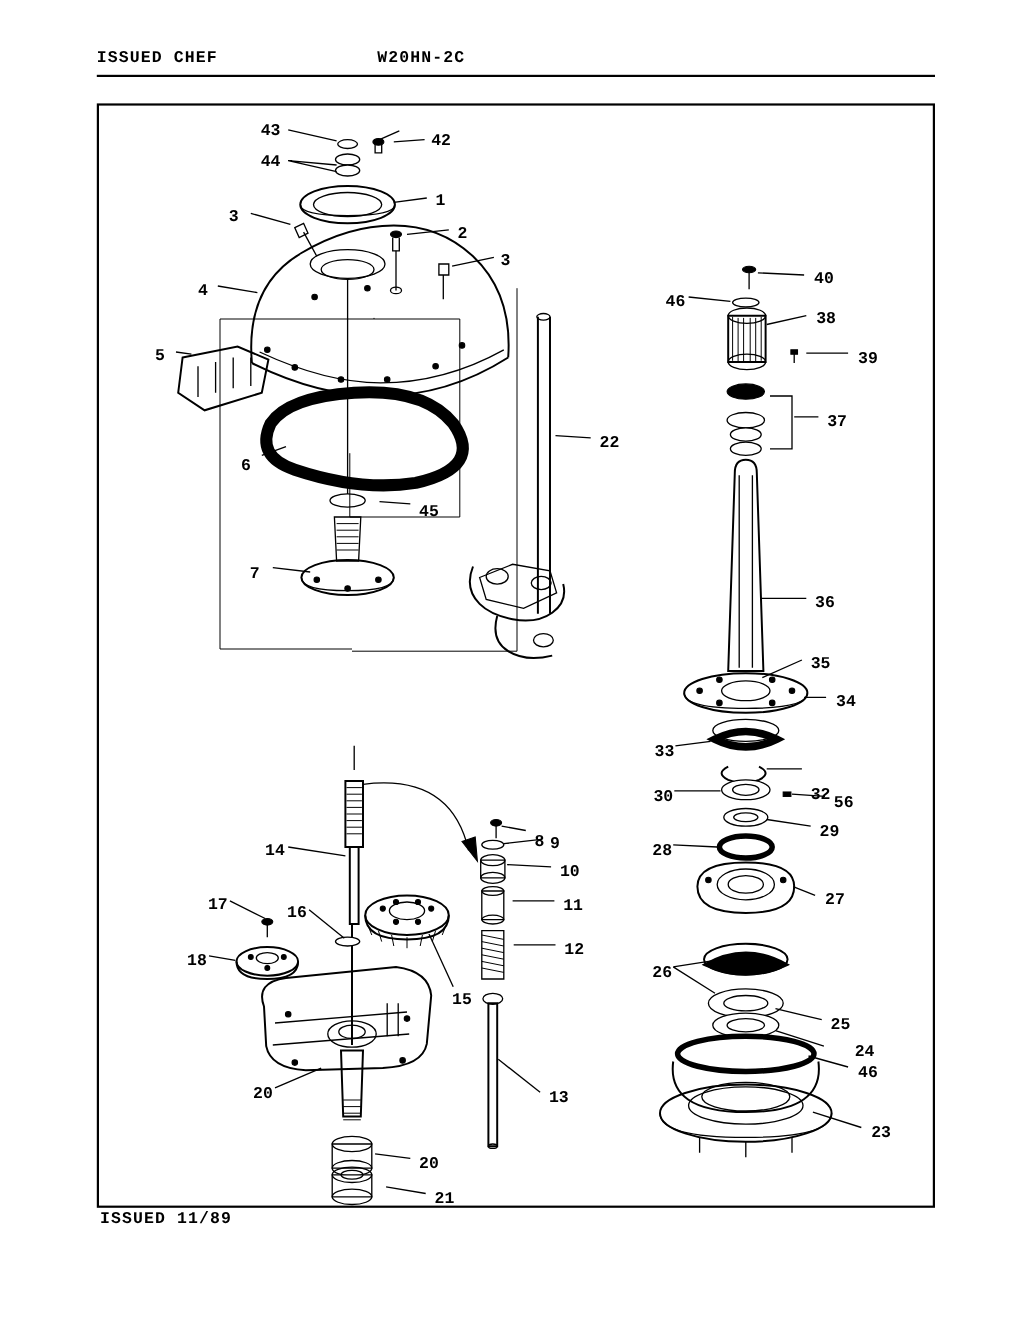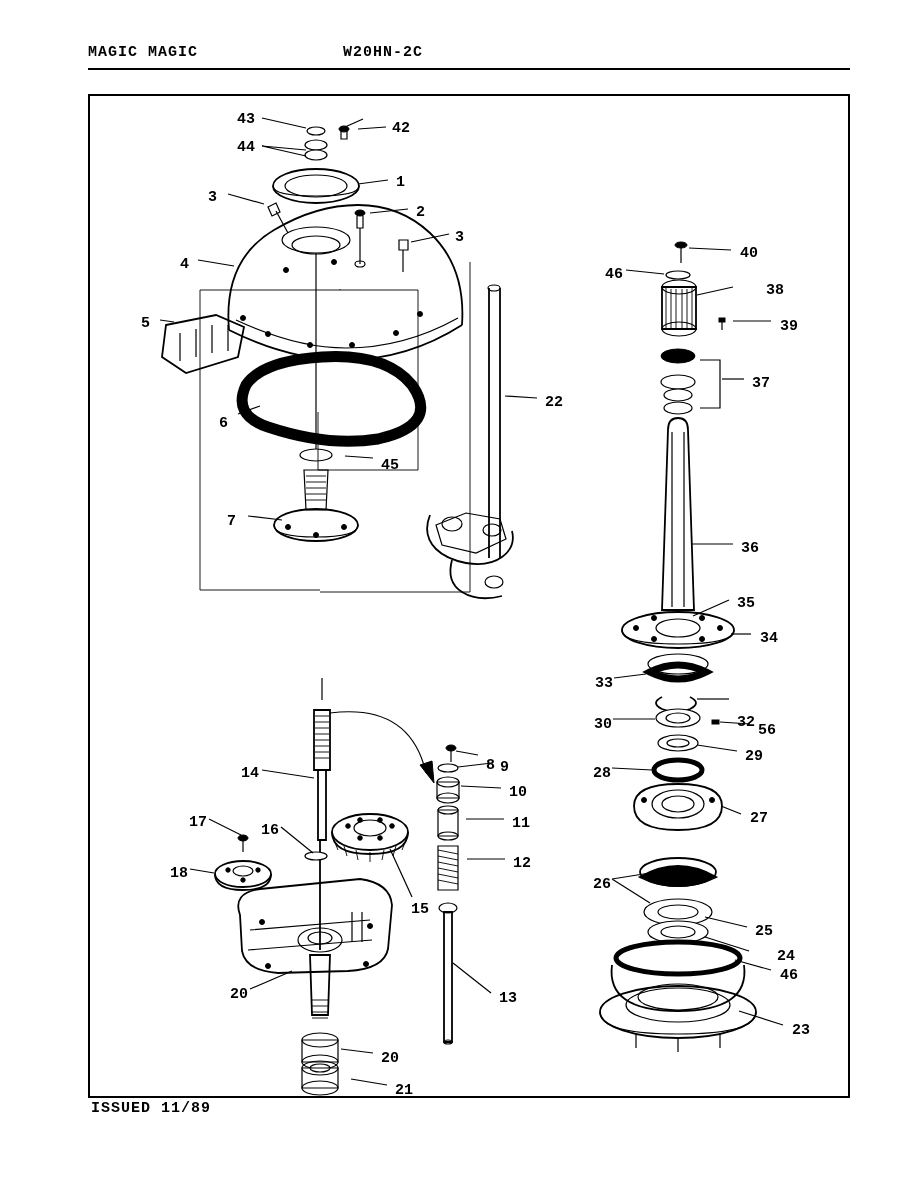--- a/index.html
+++ b/index.html
@@ -106,21 +106,21 @@
   .lnt { stroke: #000; stroke-width: 0.9; fill: none; }
   .fillk { fill: #000; stroke: #000; stroke-width: 1; }
   .fillw { fill: #fff; stroke: #000; stroke-width: 1.2; }
 </style>
 </head>
 <body>
 
 <div id="page">
 
   <div class="hdr">
-    <div class="hdr-left">MAGIC MAGIC</div>
+    <div class="hdr-left">ISSUED CHEF</div>
     <div class="hdr-mid">W20HN-2C</div>
     <div class="hdr-rule"></div>
   </div>
 
   <div class="frame"></div>
 
   <div class="footer">ISSUED 11/89</div>
 
   <svg id="art" viewBox="0 0 917 1200">
 
@@ -396,21 +396,21 @@
       <div class="cal" style="left: 237px; top: 112px;">43</div>
       <div class="cal" style="left: 392px; top: 121px;">42</div>
       <div class="cal" style="left: 237px; top: 140px;">44</div>
       <div class="cal" style="left: 396px; top: 175px;">1</div>
       <div class="cal" style="left: 208px; top: 190px;">3</div>
       <div class="cal" style="left: 416px; top: 205px;">2</div>
       <div class="cal" style="left: 455px; top: 230px;">3</div>
       <div class="cal" style="left: 740px; top: 246px;">40</div>
       <div class="cal" style="left: 605px; top: 267px;">46</div>
       <div class="cal" style="left: 180px; top: 257px;">4</div>
-      <div class="cal" style="left: 742px; top: 283px; margin-left: 24px;">38</div>
+      <div class="cal" style="left: 742px; top: 283px;">38</div>
       <div class="cal" style="left: 780px; top: 319px;">39</div>
       <div class="cal" style="left: 141px; top: 316px;">5</div>
       <div class="cal" style="left: 752px; top: 376px;">37</div>
       <div class="cal" style="left: 545px; top: 395px;">22</div>
       <div class="cal" style="left: 219px; top: 416px;">6</div>
       <div class="cal" style="left: 381px; top: 458px;">45</div>
       <div class="cal" style="left: 227px; top: 514px;">7</div>
       <div class="cal" style="left: 741px; top: 541px;">36</div>
       <div class="cal" style="left: 737px; top: 596px;">35</div>
       <div class="cal" style="left: 760px; top: 631px;">34</div>

